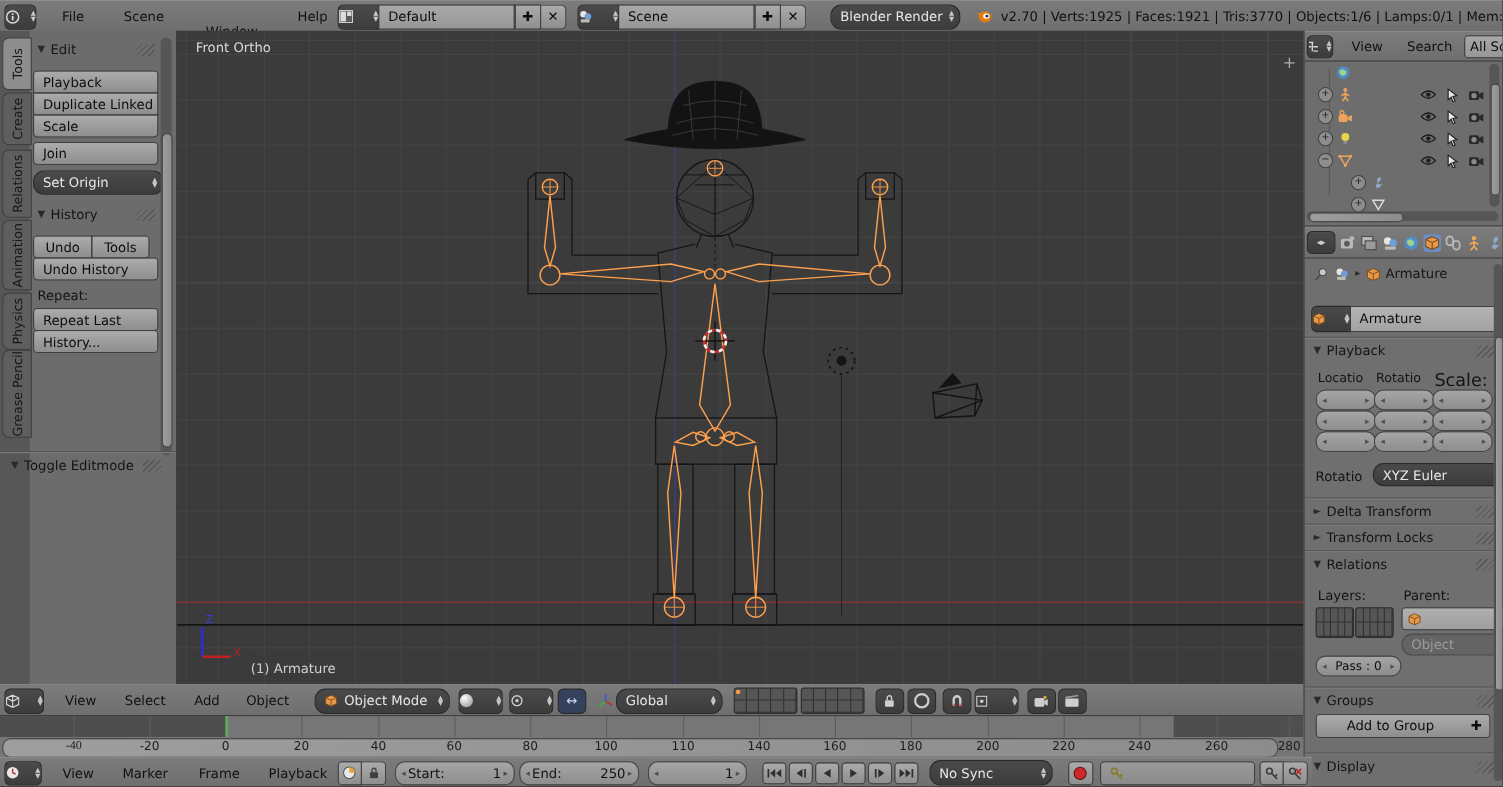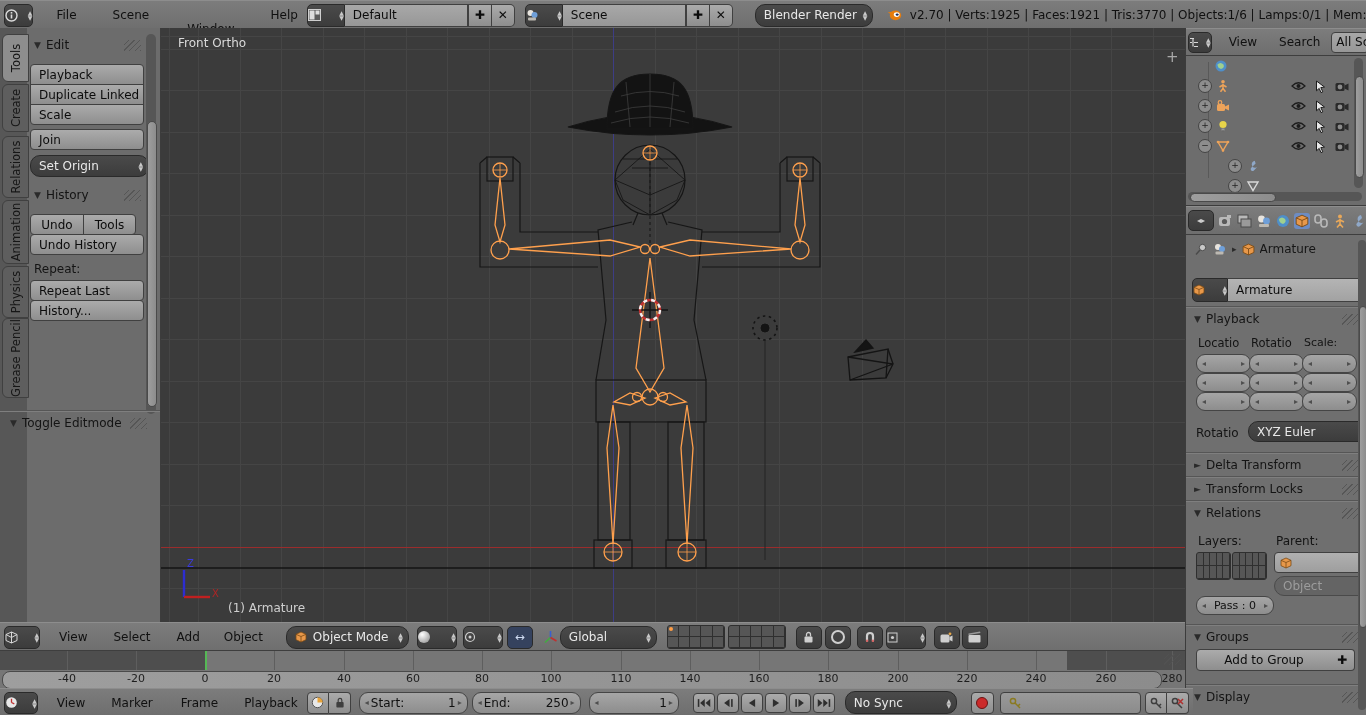--- a/index.html
+++ b/index.html
@@ -660,21 +660,21 @@
     </div>
     <div class="abs sep" style="left:0;top:100px;width:181px;"></div>
 
     <div class="abs ph" style="left:8px;top:106px;">
         <span class="tri">▼</span>
         <span>Playback</span>
       </div>
     <div class="abs hatch" style="left:156px;top:108px;"></div>
     <div class="abs otxt" style="left:12px;top:130px;width:48px;color:#141414;font-size:11.5px;">Locatio</div>
     <div class="abs otxt" style="left:65px;top:130px;width:48px;color:#141414;font-size:11.5px;">Rotatio</div>
-    <div class="abs otxt" style="left:118px;top:130px;width:48px;color:#141414;font-size:11px;">Scale:</div>
+    <div class="abs otxt" style="left:118px;top:130px;width:48px;color:#141414;font-size:16px;">Scale:</div>
     <div id="xformgrid" class="abs" style="left: 10px; top: 148px; width: 160px; height: 57px;">
         <div class="pill" style="position: absolute; left: 0px; top: 0px; width: 47px;">
           <span class="arr">◂</span>
           <span style="margin:0 auto;"></span>
           <span class="arr">▸</span>
         </div>
         <div class="pill" style="position: absolute; left: 53px; top: 0px; width: 47px;">
           <span class="arr">◂</span>
           <span style="margin:0 auto;"></span>
           <span class="arr">▸</span>
@@ -828,21 +828,21 @@
         <div style="position: absolute; left: 828px; top: 0px; width: 1px; height: 19px; background: rgb(94, 94, 94);"></div>
         <div style="position: absolute; left: 898px; top: 0px; width: 1px; height: 19px; background: rgb(94, 94, 94);"></div>
         <div style="position: absolute; left: 967px; top: 0px; width: 1px; height: 19px; background: rgb(94, 94, 94);"></div>
         <div style="position: absolute; left: 1036px; top: 0px; width: 1px; height: 19px; background: rgb(94, 94, 94);"></div>
         <div style="position: absolute; left: 1106px; top: 0px; width: 1px; height: 19px; background: rgb(94, 94, 94);"></div>
         <div style="position: absolute; left: 1172px; top: 0px; width: 1px; height: 19px; background: rgb(94, 94, 94);"></div>
       </div>
     <div class="abs" style="left:205px;top:0;width:2px;height:19px;background:#55b855;"></div>
     <div class="abs thumb" style="left:2px;top:20px;width:1158px;height:16px;border-radius:8px;"></div>
     <div id="tlticks" class="abs" style="left:0;top:21px;width:1185px;height:16px;">
-        <span class="tick" style="left: 67px;">-40</span>
+        <span class="tick" style="left: 67px; font-family: Liberation Serif, serif;">-40</span>
         <span class="tick" style="left: 136px;">-20</span>
         <span class="tick" style="left: 205px;">0</span>
         <span class="tick" style="left: 274px;">20</span>
         <span class="tick" style="left: 344px;">40</span>
         <span class="tick" style="left: 413px;">60</span>
         <span class="tick" style="left: 482px;">80</span>
         <span class="tick" style="left: 551px;">100</span>
         <span class="tick" style="left: 621px;">110</span>
         <span class="tick" style="left: 690px;">140</span>
         <span class="tick" style="left: 759px;">160</span>

